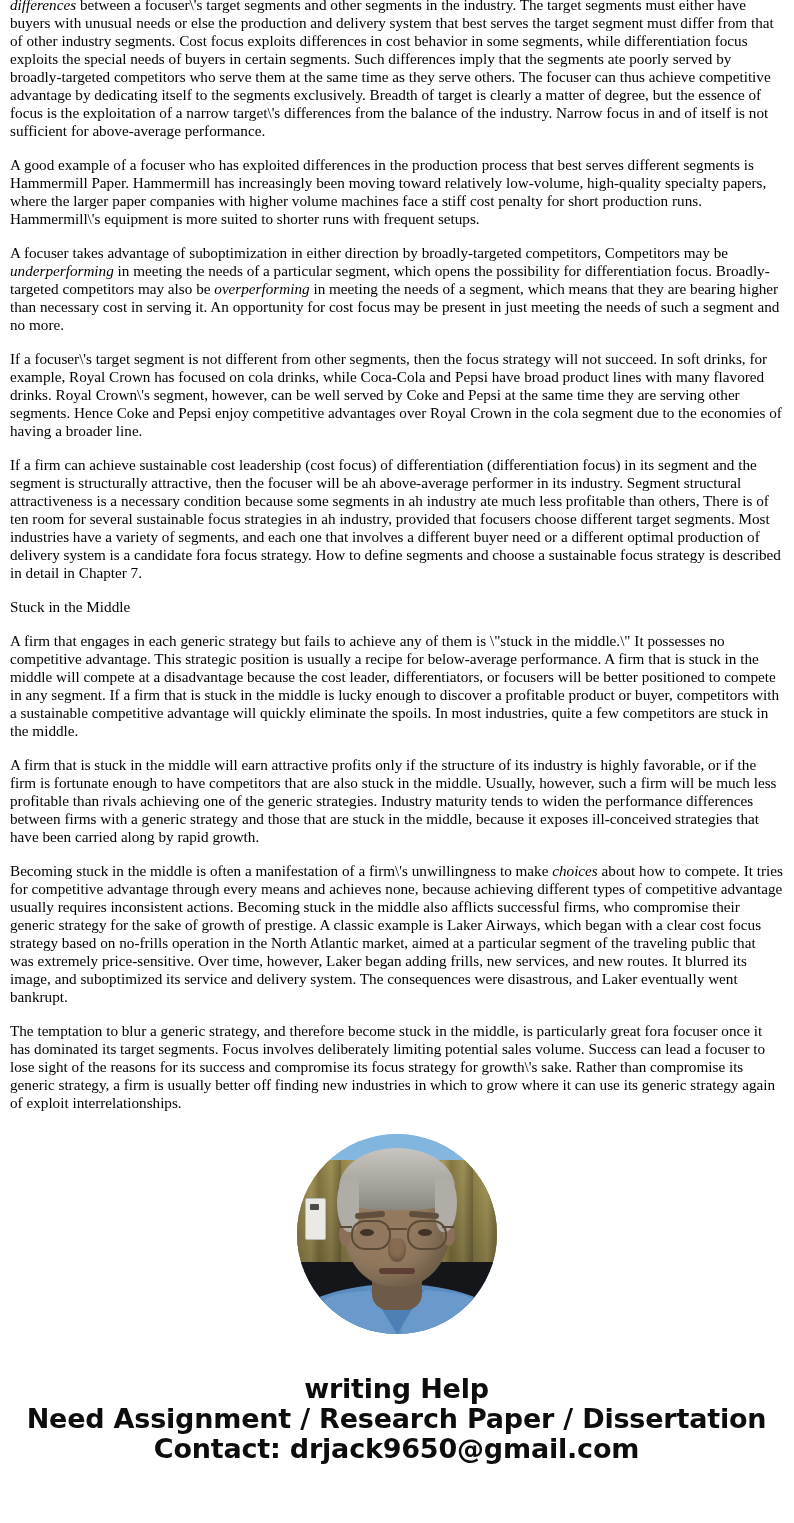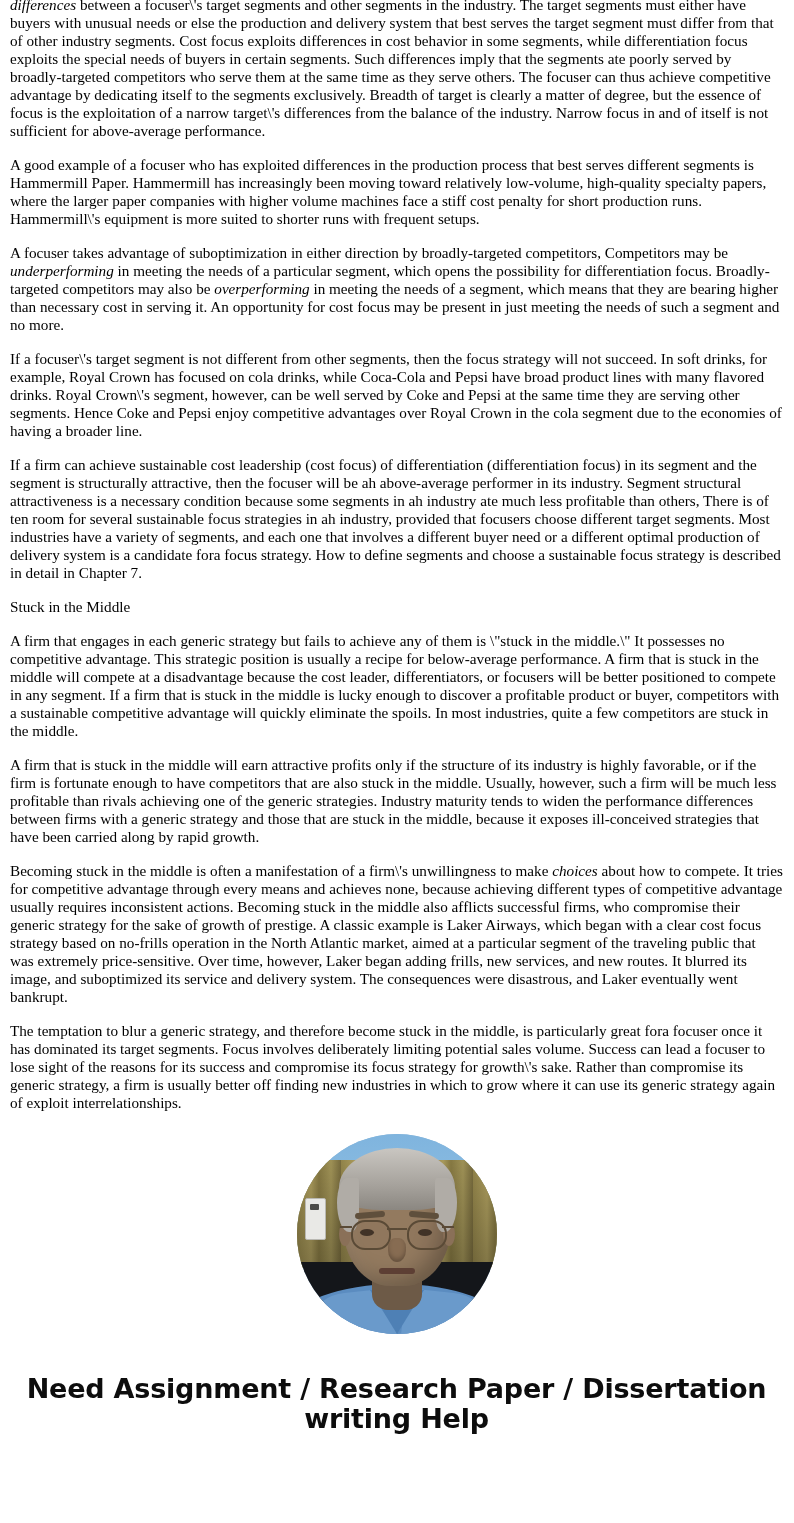--- a/index.html
+++ b/index.html
@@ -328,17 +328,18 @@
       <div class="p-glass-r"></div>
       <div class="p-bridge"></div>
       <div class="p-temple-l"></div>
       <div class="p-temple-r"></div>
       <div class="p-nose"></div>
       <div class="p-mouth"></div>
     </div>
   </div>
 
   <div class="footer">
+    <div class="footer-line">writing Help</div>
     <div class="footer-line">Need Assignment / Research Paper / Dissertation</div>
-    <div class="footer-line">writing Help</div>
+    <div class="footer-contact">Contact: drjack9650@gmail.com</div>
   </div>
 
 </div>
 
 </body></html>

